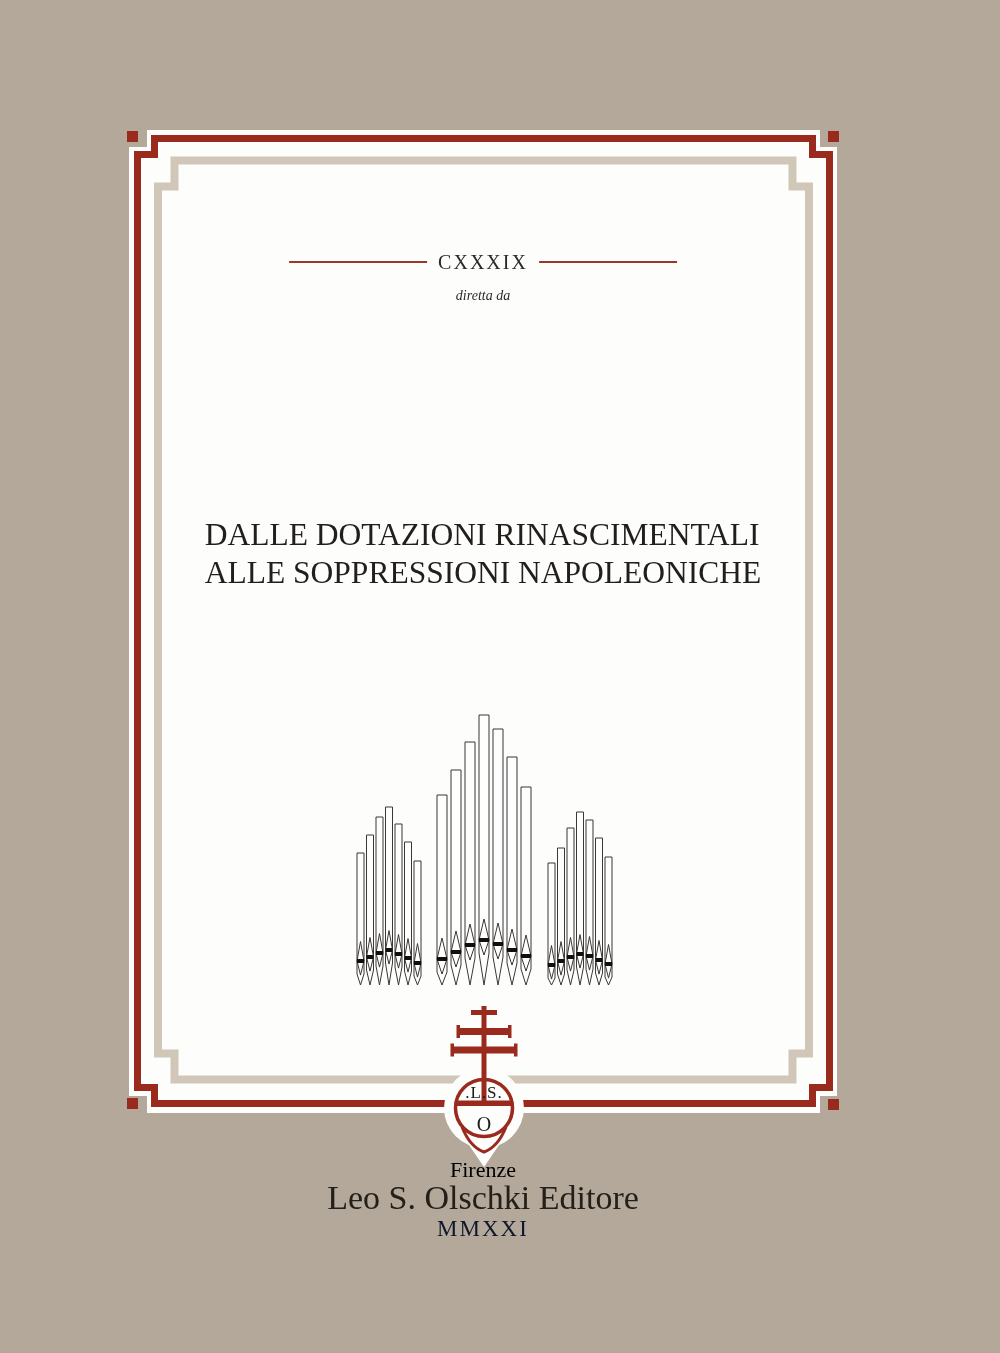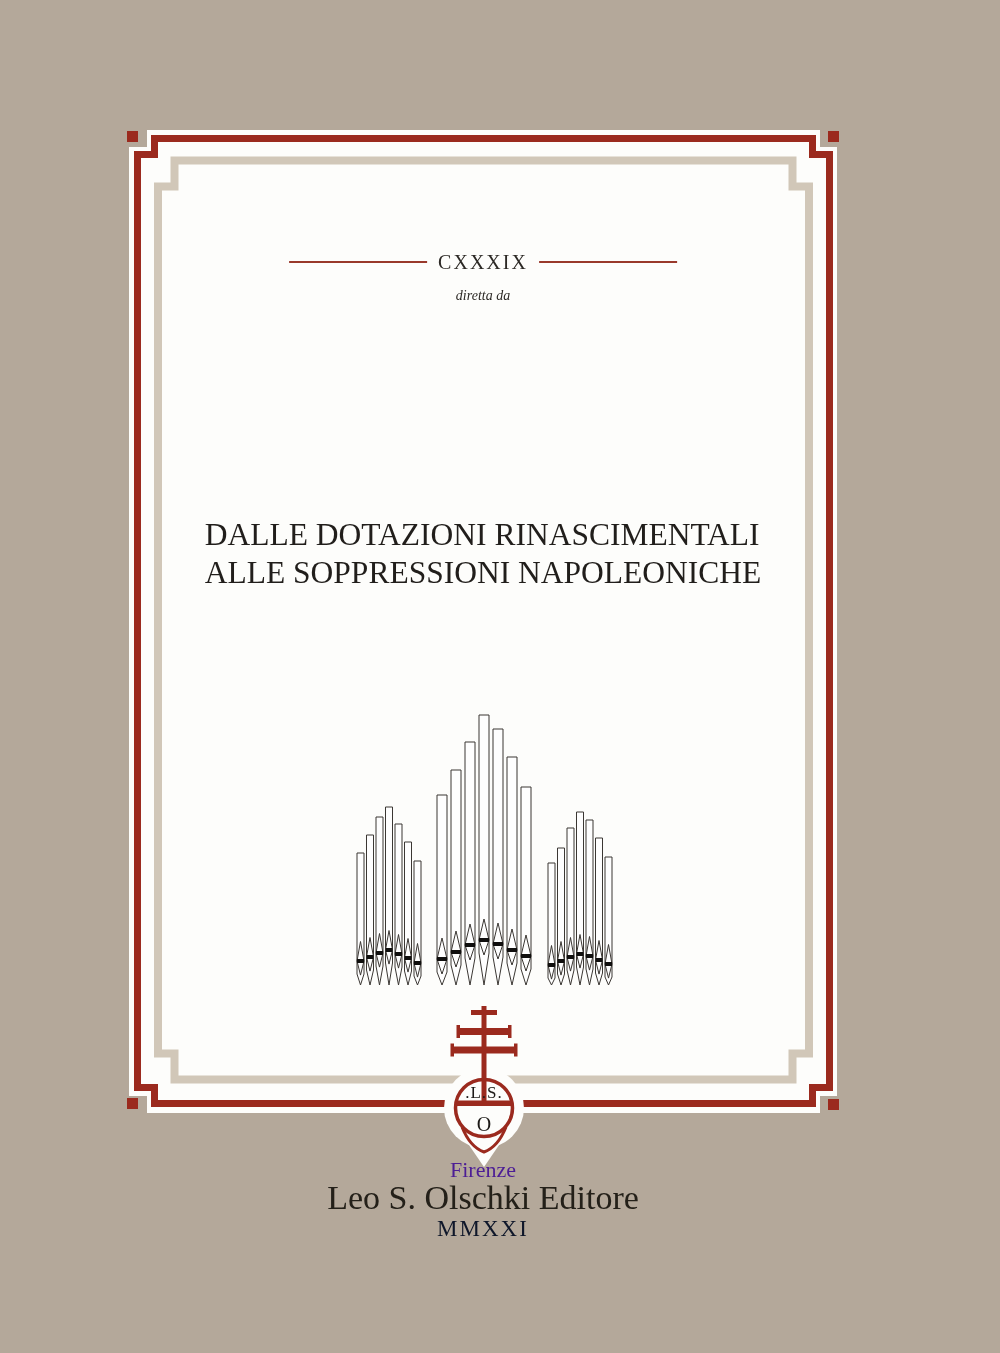--- a/index.html
+++ b/index.html
@@ -13,21 +13,21 @@
   .series-title{top:219px;font-size:20px;letter-spacing:1.6px;color:#34302b;}
   .series-number-row{top:252px;display:flex;align-items:center;gap:11px;justify-content:center;}
   .series-number-row .rule{display:block;width:138px;height:2px;background:#99392b;}
   .series-number{font-size:20px;letter-spacing:2px;color:#2c2925;}
   .directed{top:289px;font-size:14px;font-style:italic;color:#2c2925;}
   .editors{top:307px;font-size:21.5px;color:#242019;}
   .author{top:374px;font-size:28px;font-variant:small-caps;letter-spacing:2px;color:#2a2520;}
   .title{top:443px;font-size:46px;letter-spacing:0.5px;color:#9c2d1d;}
   .subtitle{top:516px;font-size:31.5px;line-height:38px;color:#211e1b;}
   .subtitle2{top:604px;font-size:29px;color:#211e1b;}
-  .city{top:1159px;font-size:22px;color:#4c1d95;}
+  .city{top:1159px;font-size:22px;color:#000000;}
   .pubname{top:1181px;font-size:34px;color:#242019;}
   .year{top:1217px;font-size:23px;letter-spacing:2px;color:#0f172a;}
 </style>
 </head>
 <body>
 
 <div class="canvas">
 
   <svg class="layer" viewBox="0 0 1000 1353">
 

